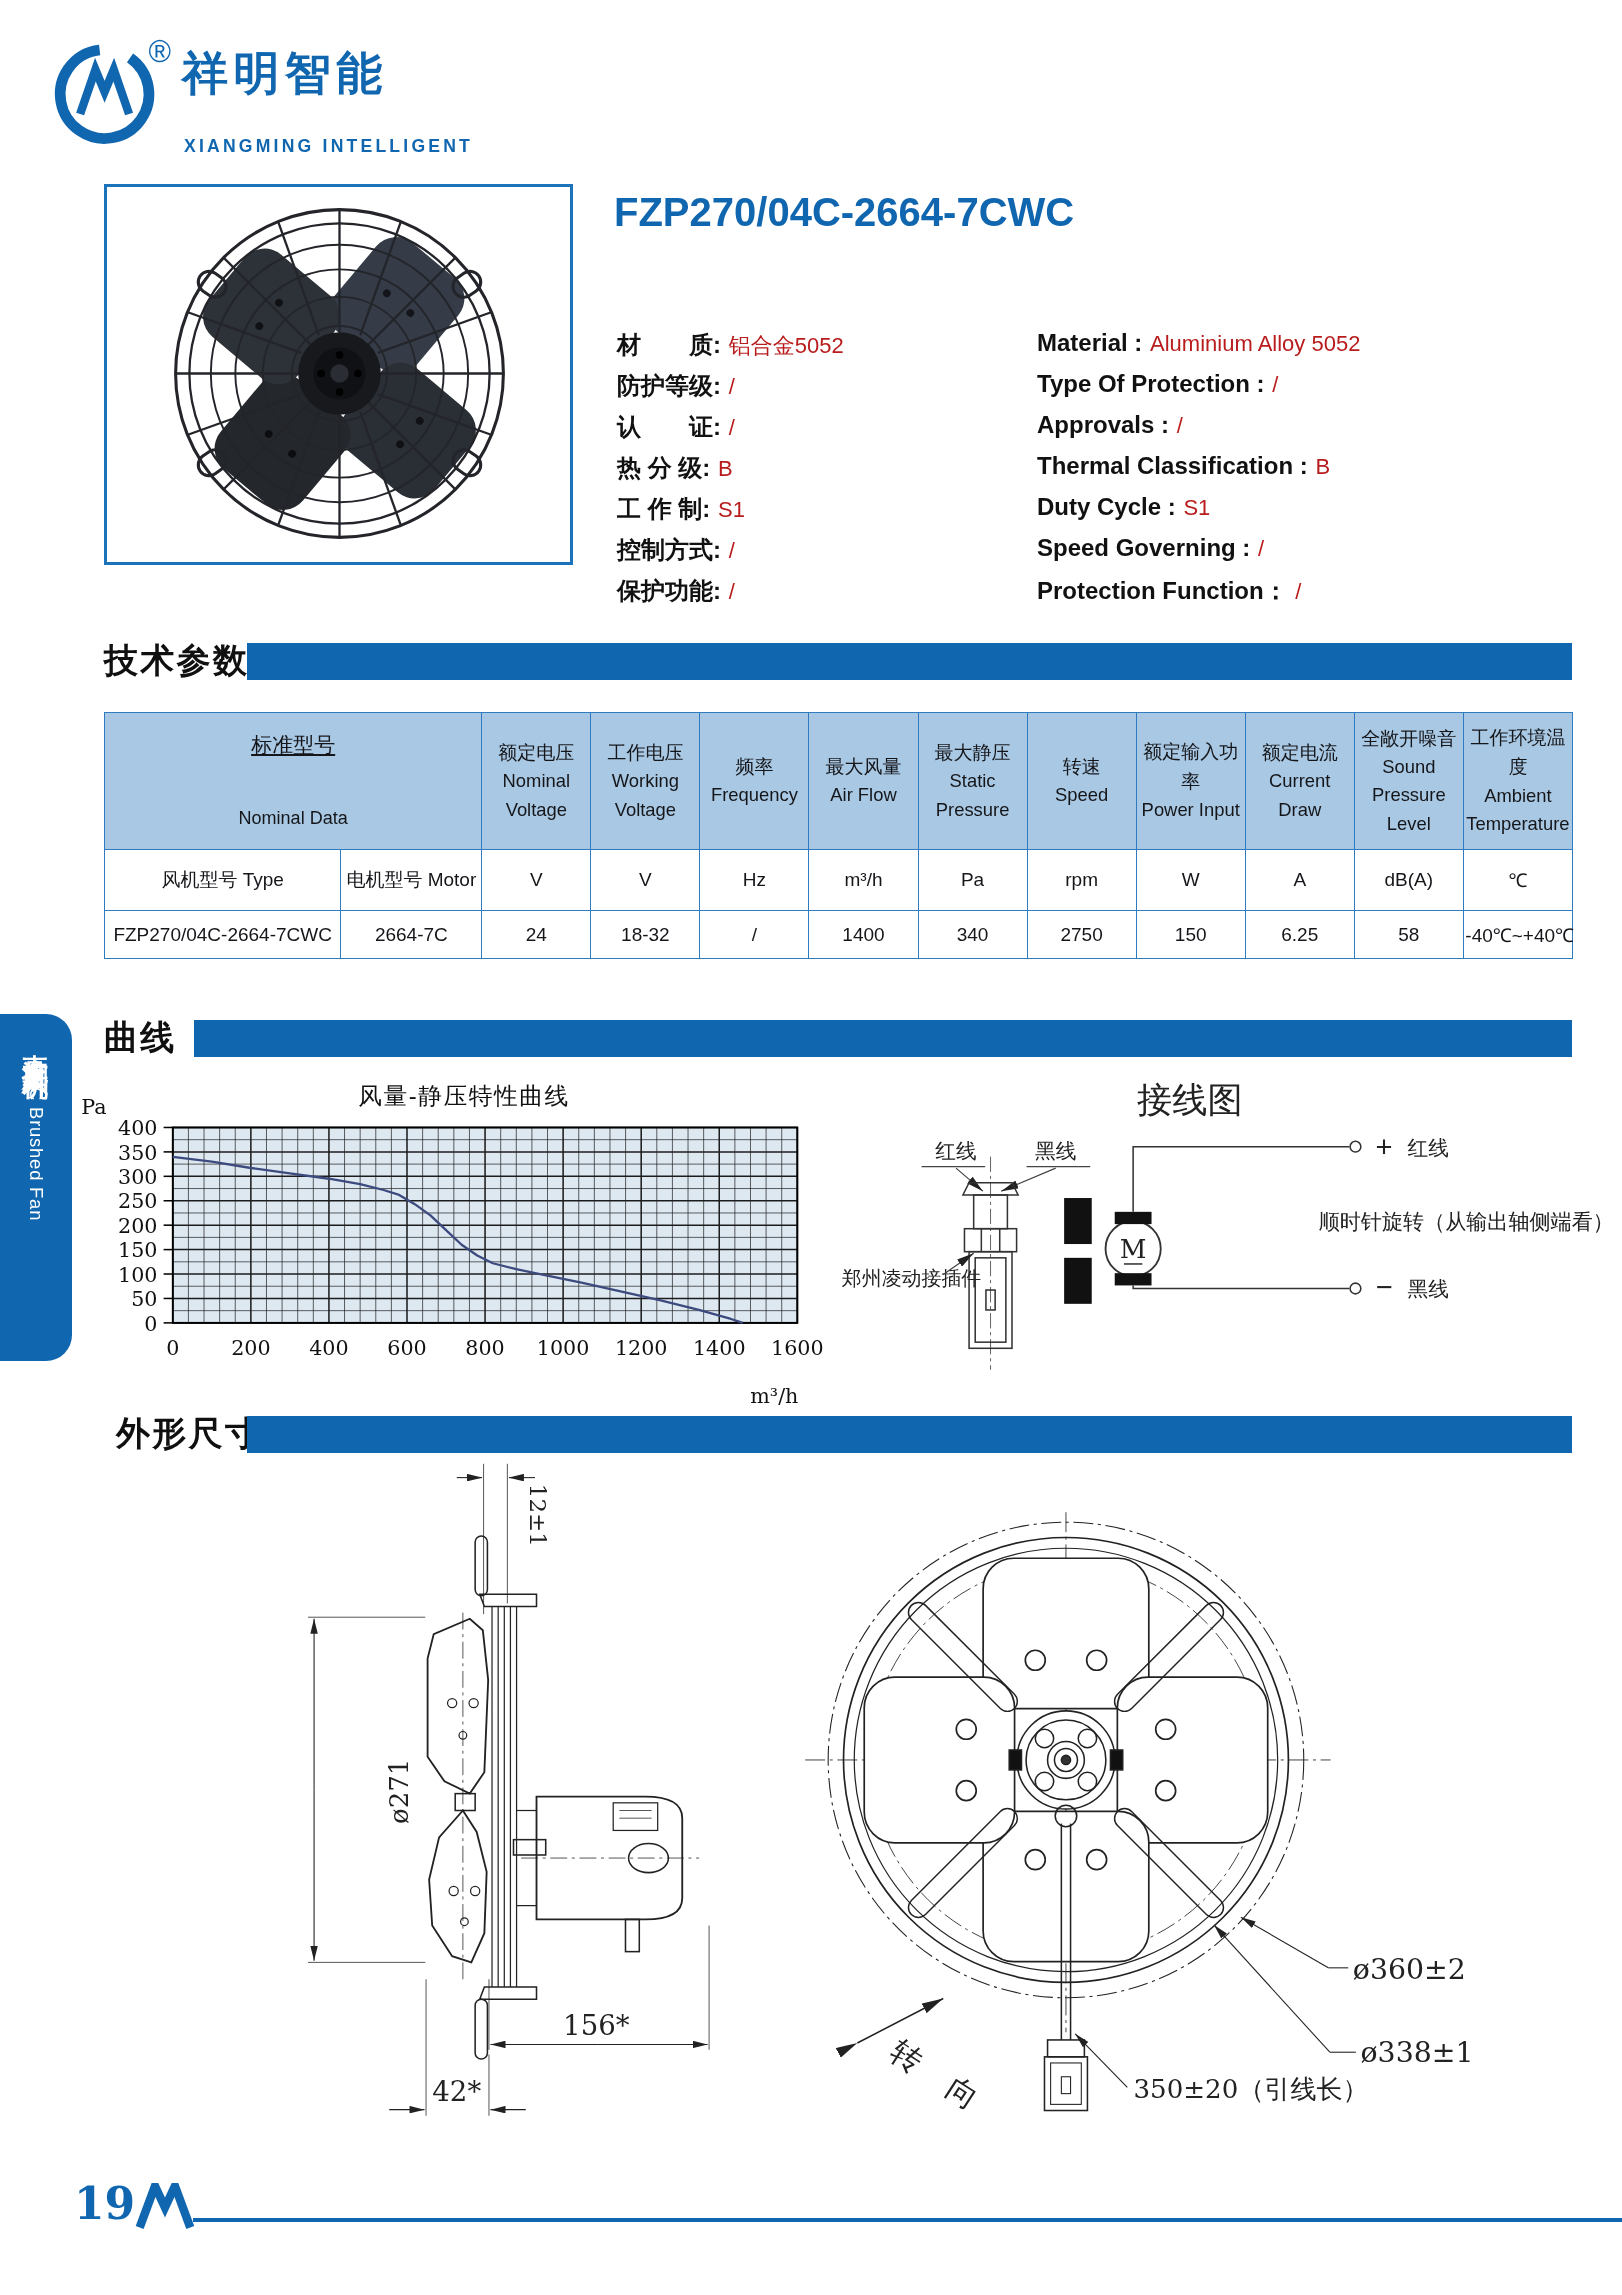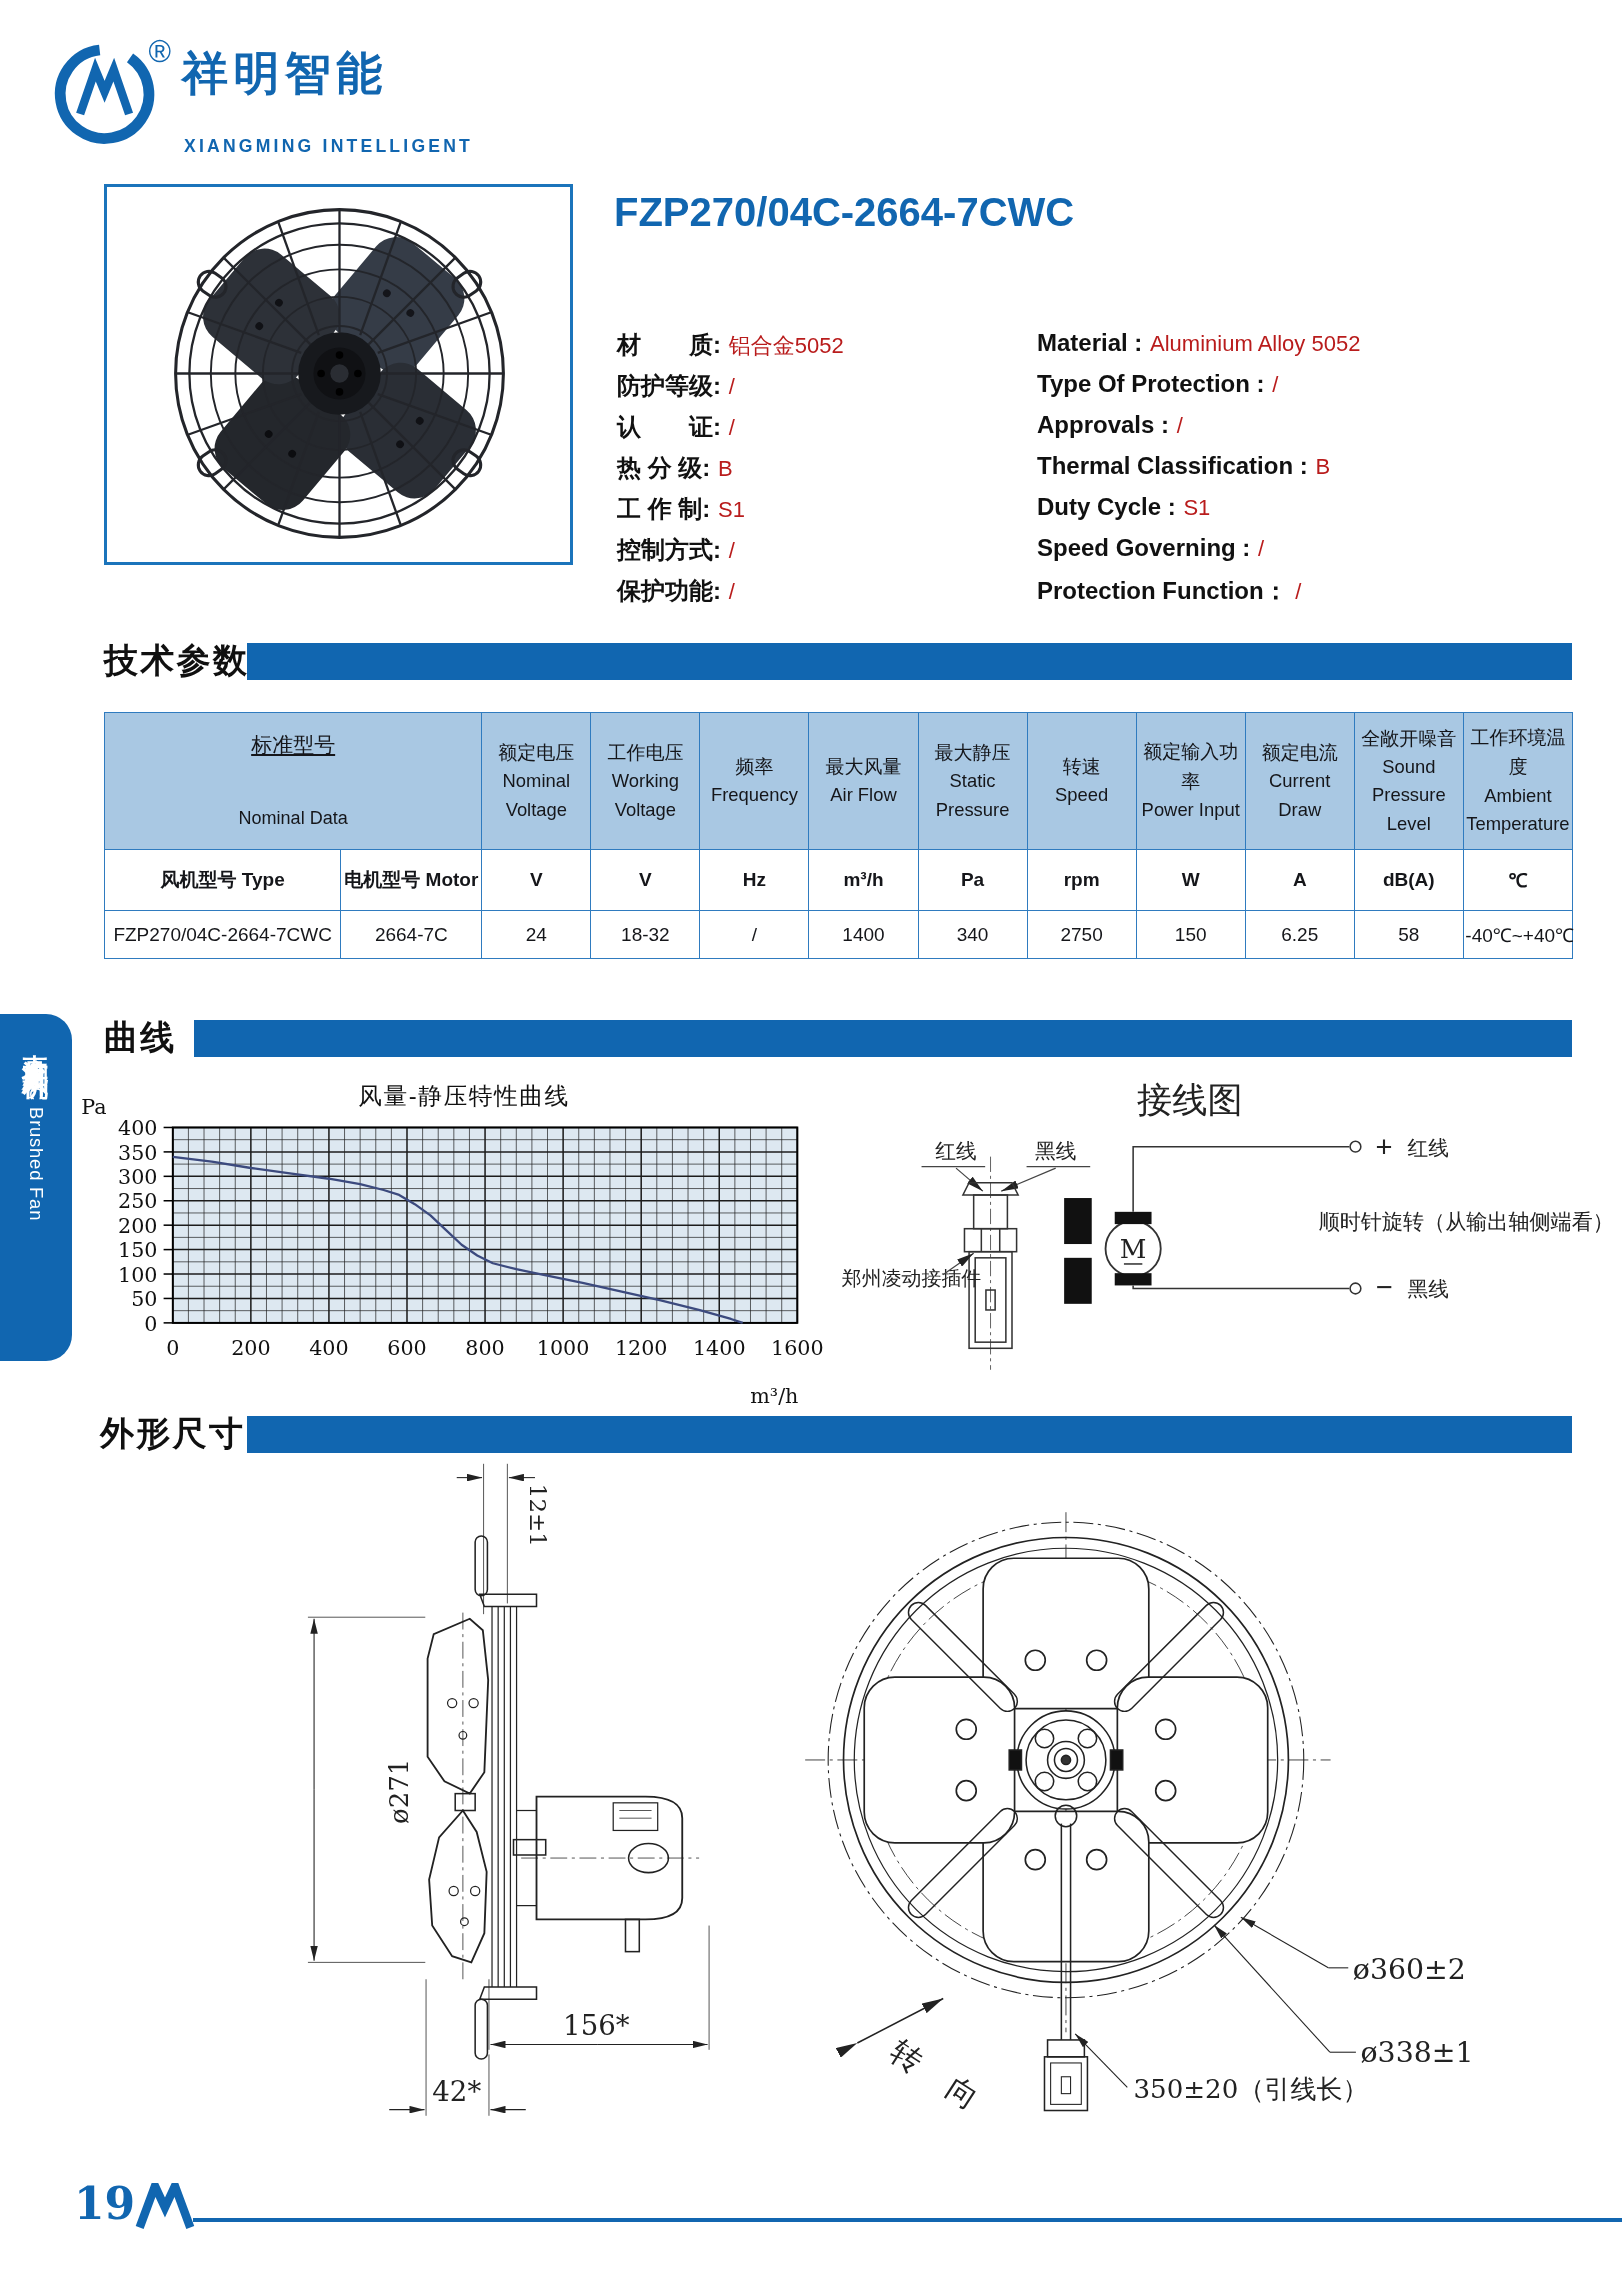--- a/index.html
+++ b/index.html
@@ -36,21 +36,21 @@
   .section-title{position:absolute;font-size:34px;font-weight:bold;color:#101010;letter-spacing:2.3px;}
   .section-rect{position:absolute;height:37px;background:var(--accent);}
 
   
   .tech-table{position:absolute;left:104px;top:712px;width:1469px;border-collapse:collapse;
               table-layout:fixed;background:#fff;}
   .tech-table td{border:1.5px solid var(--tbl-border);text-align:center;vertical-align:middle;
                  font-size:19px;color:#15161a;padding:1.5px;}
   .tech-table tr.hdr td{background:var(--tbl-head);}
   .tech-table tr.hdr{height:137px;}
-  .tech-table tr.units{height:61px;font-weight:bold;}
+  .tech-table tr.units{height:61px;}
   .tech-table tr.vals{height:48px;}
   .hcell div{line-height:1.55;}
   .hcell div:first-child{font-size:19px;}
   .hcell div:last-child{font-size:18.4px;}
   .group-cell div:first-child{margin-bottom:44px;font-size:21px;text-decoration:underline;}
   .group-cell div:last-child{font-size:18px;}
 
   
   svg text.tick{font-family:"DejaVu Serif",serif;font-size:27px;fill:#111;}
   svg text.ctitle{font-family:"Liberation Sans",sans-serif;font-size:31px;fill:#111;letter-spacing:2px;}
@@ -456,21 +456,21 @@
       <polyline points="398,286 398,290 680,290" fill="none" stroke="#333" stroke-width="2"></polyline>
       <circle cx="688" cy="290" r="7" fill="#fff" stroke="#333" stroke-width="2"></circle>
     </g>
     <text x="714" y="118" font-size="38" class="cjk">+</text>
     <text x="756" y="116" font-size="27" class="cjk">红线</text>
     <text x="640" y="212" font-size="28" class="cjk" textLength="385" lengthAdjust="spacingAndGlyphs">顺时针旋转（从输出轴侧端看）</text>
     <text x="714" y="301" font-size="38" class="cjk">−</text>
     <text x="756" y="300" font-size="27" class="cjk">黑线</text>
   </svg>
 
-  <div class="section-title" style="left:100px;top:1411px">外形尺寸</div>
+  <div class="section-title" style="left:116px;top:1411px">外形尺寸</div>
   <div class="section-rect" style="left:247px;top:1416px;width:1325px"></div>
 
   <svg class="abs" style="left:291px;top:1450px" width="445" height="698" viewBox="0 0 580 910">
     <defs>
       <marker id="arrS" viewBox="0 0 14 7" refX="14" refY="3.5" markerWidth="14" markerHeight="7" orient="auto">
         <path d="M14,3.5 L0,0 L0,7 Z" fill="#222"></path>
       </marker>
     </defs>
     <g stroke="#222" fill="none">
 

